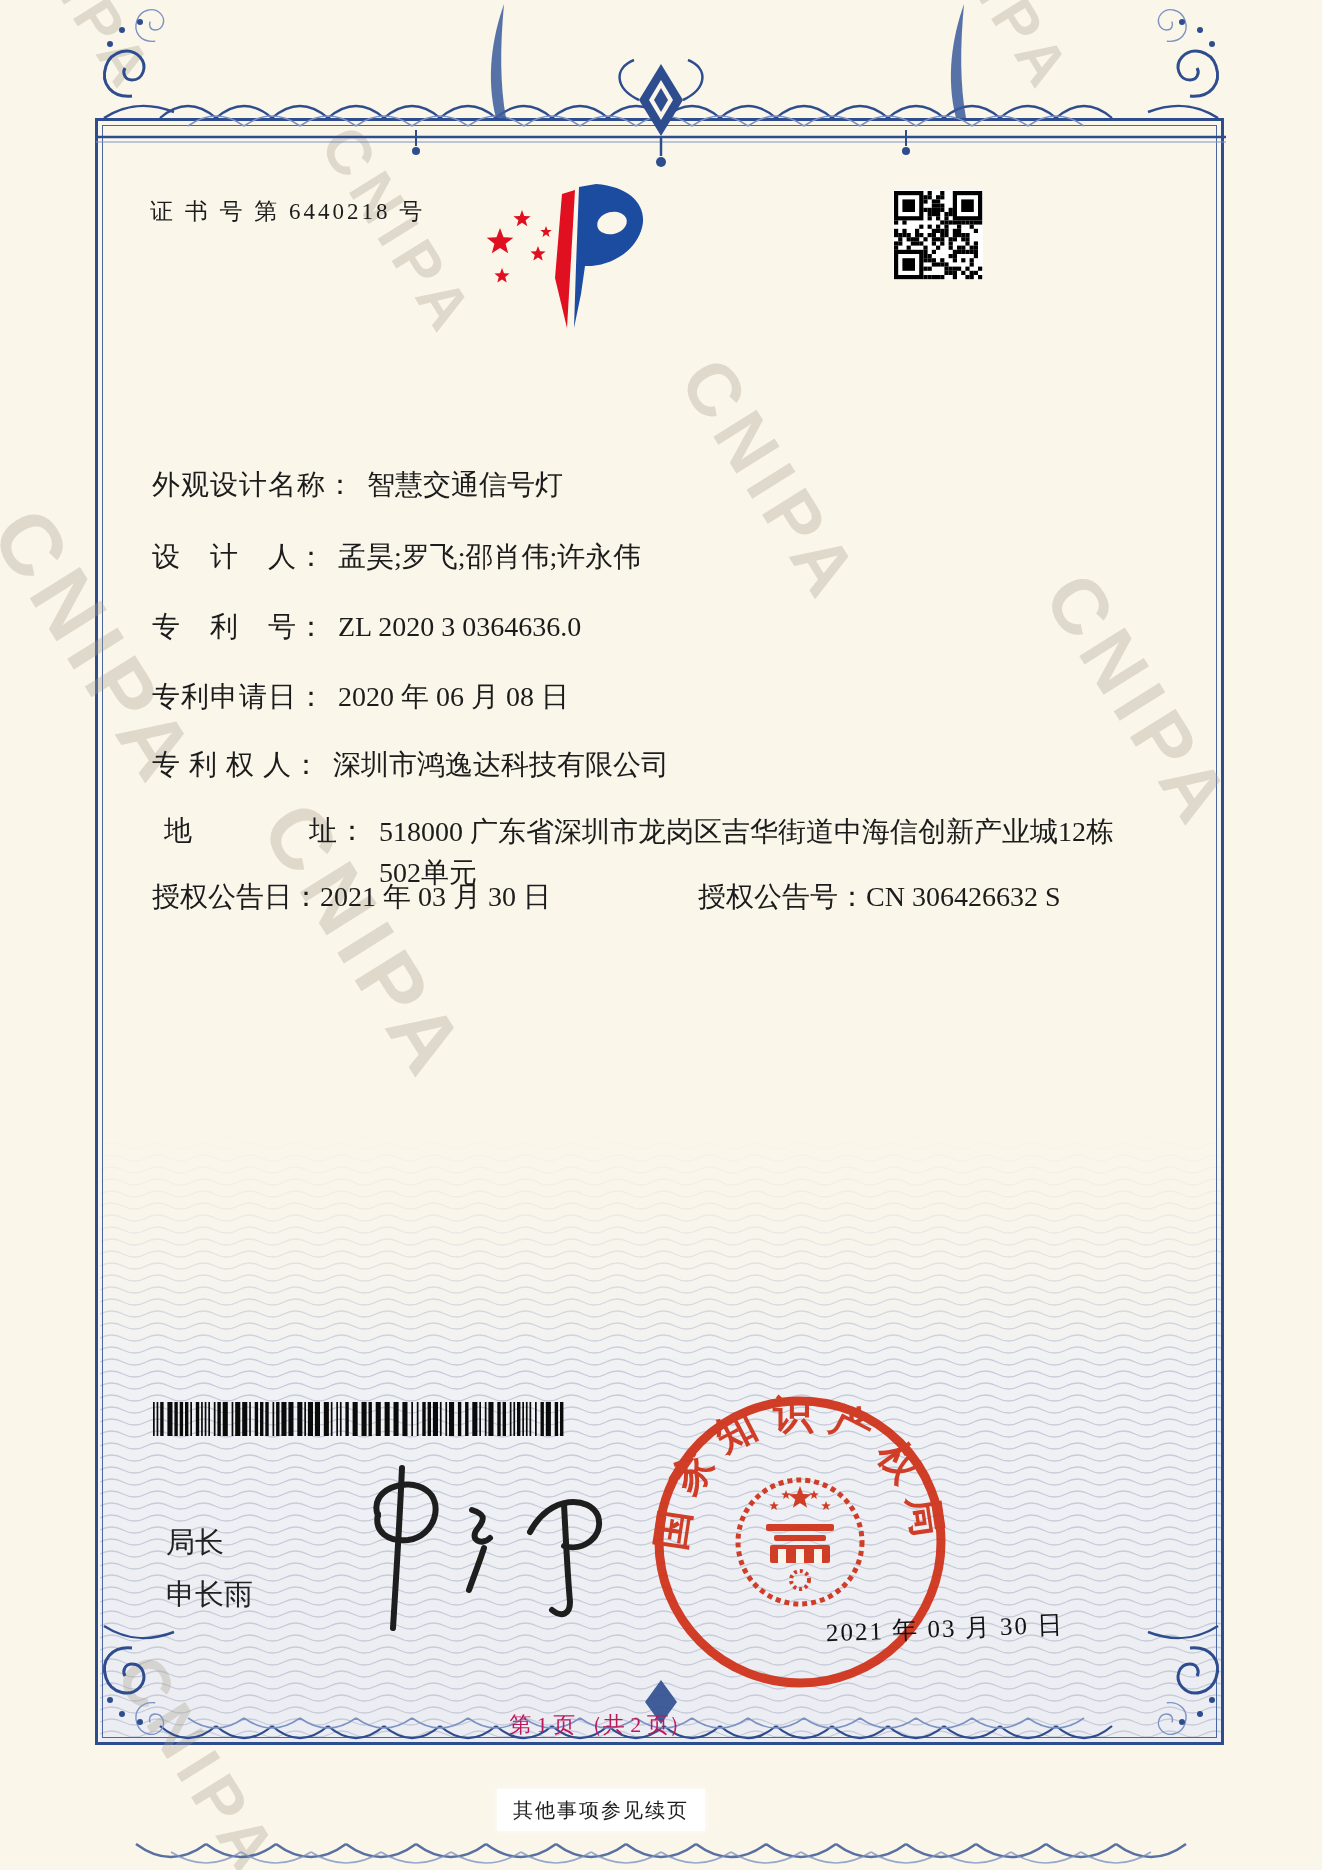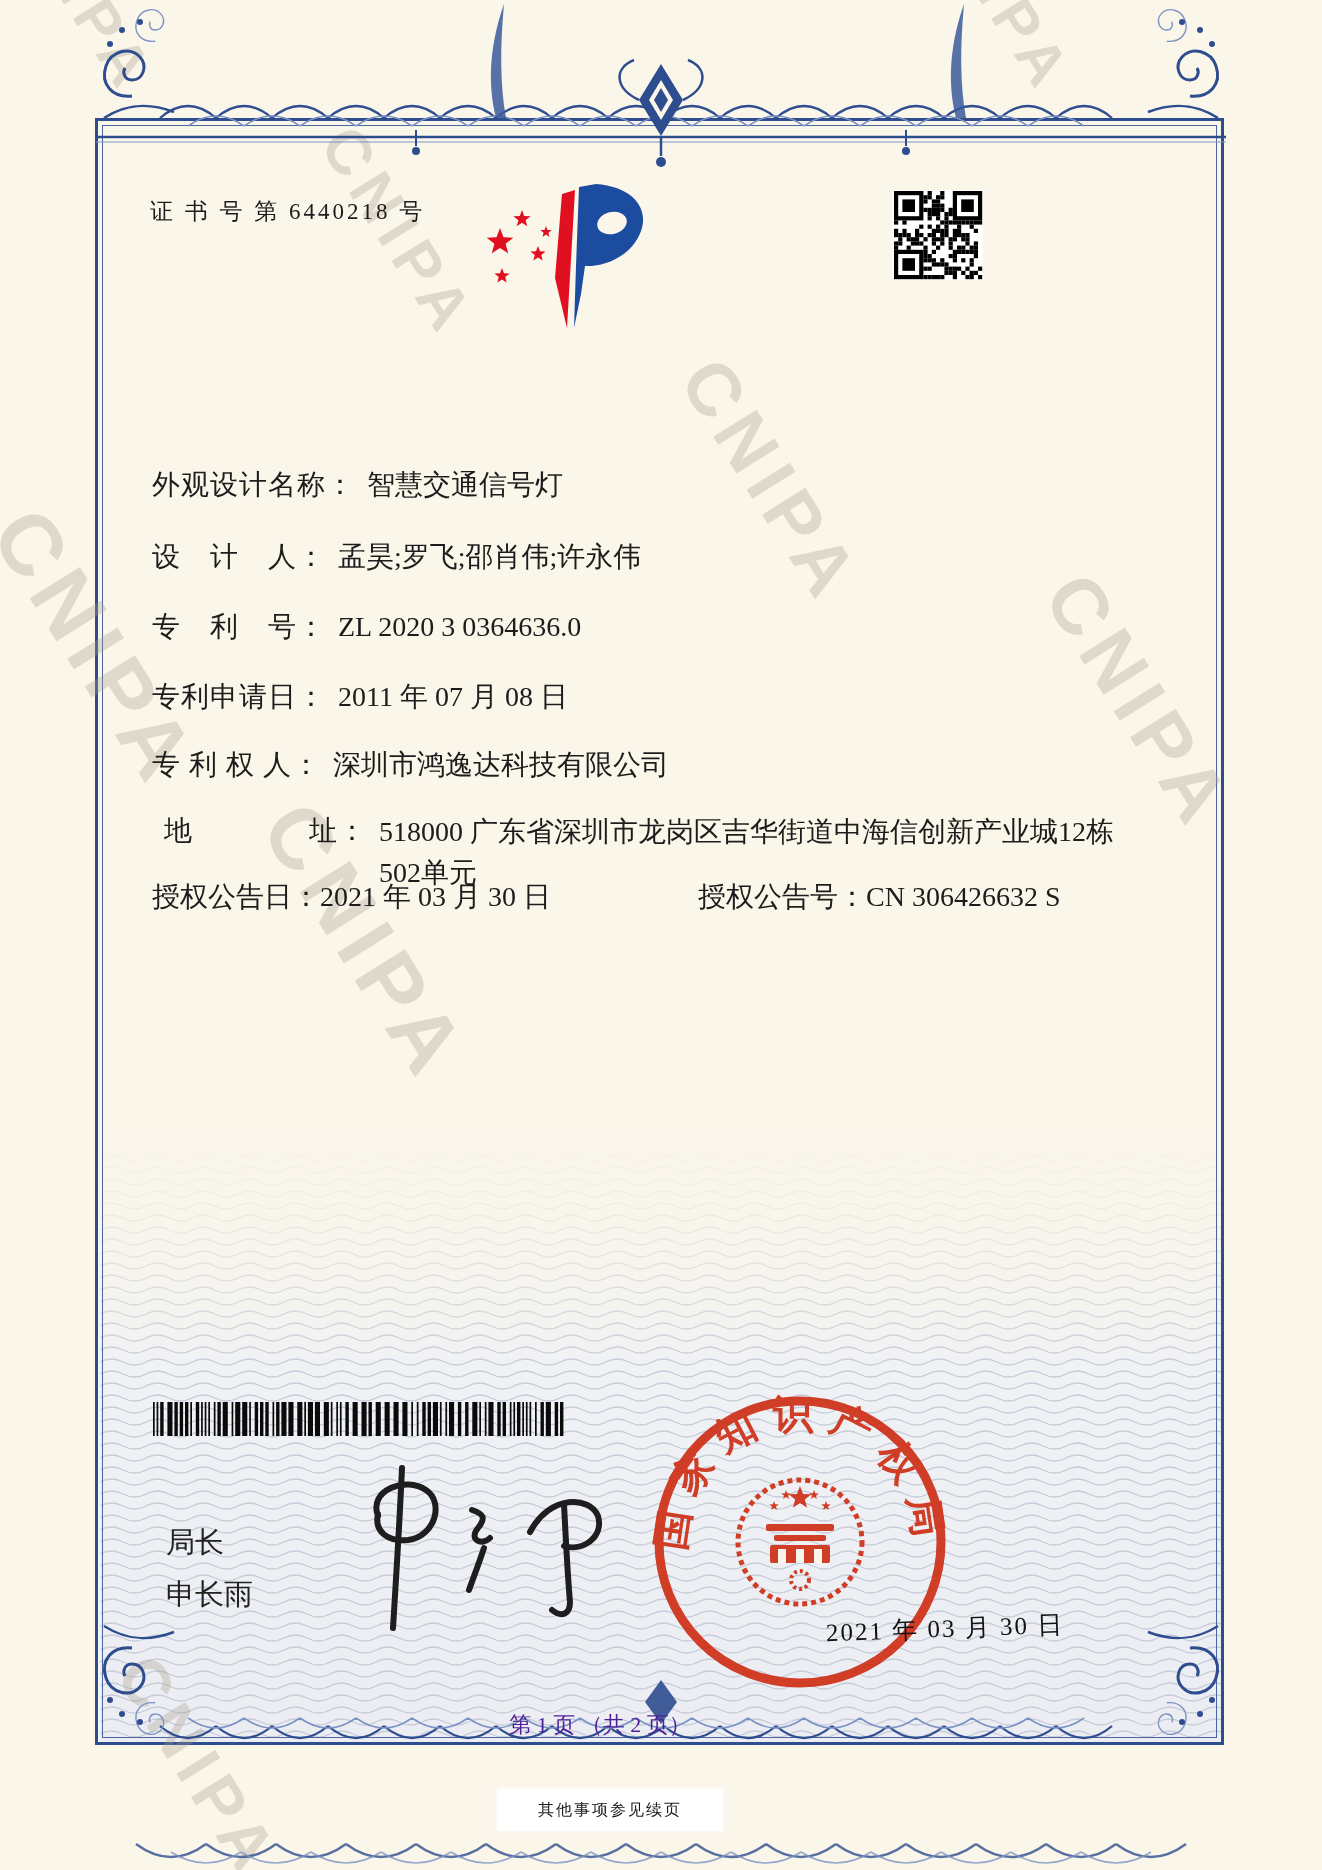--- a/index.html
+++ b/index.html
@@ -44,23 +44,23 @@
 
   #barcode{left:153px;top:1402px;z-index:5}
   #commissioner{left:166px;top:1516px;font-family:"Liberation Sans","DejaVu Sans",sans-serif;
         font-size:29px;font-weight:400;line-height:52px;color:#222;z-index:6}
   #signature{left:338px;top:1452px;z-index:6}
 
   #seal{left:650px;top:1392px;width:300px;height:300px;z-index:5;opacity:.92}
   #sealdate{left:826px;top:1612px;font-size:25px;letter-spacing:2px;color:#111;z-index:7;
         transform:rotate(-2deg);white-space:nowrap}
 
-  #pageno{left:440px;top:1710px;width:320px;text-align:center;font-size:22px;color:#4c1d95;z-index:6}
-  #footnote{left:497px;top:1789px;width:226px;height:42px;background:#ffffff;text-align:center;
-        line-height:42px;font-size:16px;letter-spacing:2px;z-index:6;box-shadow:0 0 6px rgba(255,255,255,.9)}
+  #pageno{left:440px;top:1710px;width:320px;text-align:center;font-size:22px;color:#be185d;z-index:6}
+  #footnote{left:497px;top:1789px;width:208px;height:42px;background:#ffffff;text-align:center;
+        line-height:42px;font-size:20px;letter-spacing:2px;z-index:6;box-shadow:0 0 6px rgba(255,255,255,.9)}
 
   svg{display:block}
 </style>
 </head>
 <body>
 
 <div id="page">
 
   <div id="waves">
     <svg width="1122" height="614" viewBox="0 0 1122 614">
@@ -319,21 +319,21 @@
       <rect x="1" y="59.800000000000004" width="29.400000000000002" height="29.400000000000002" fill="#000"></rect>
       <rect x="5.2" y="64" width="21" height="21" fill="#fff"></rect>
       <rect x="9.4" y="68.2" width="12.600000000000001" height="12.600000000000001" fill="#000"></rect>
     </svg>
 
 
   <div id="fields">
       <div class="frow" style="top: 466px;"><span class="flabel">外观设计名称：</span><span class="fvalue">智慧交通信号灯</span></div>
       <div class="frow" style="top: 538px;"><span class="flabel">设　计　人：</span><span class="fvalue">孟昊;罗飞;邵肖伟;许永伟</span></div>
       <div class="frow" style="top: 608px;"><span class="flabel">专　利　号：</span><span class="fvalue">ZL 2020 3 0364636.0</span></div>
-      <div class="frow" style="top: 678px;"><span class="flabel">专利申请日：</span><span class="fvalue">2011 年 07 月 08 日</span></div>
+      <div class="frow" style="top: 678px;"><span class="flabel">专利申请日：</span><span class="fvalue">2020 年 06 月 08 日</span></div>
       <div class="frow" style="top: 746px;"><span class="flabel">专 利 权 人：</span><span class="fvalue">深圳市鸿逸达科技有限公司</span></div>
       <div class="frow" style="top: 812px; margin-left: 12px;"><span class="flabel">地　　　　址：</span><span class="fvalue wrap2">518000 广东省深圳市龙岗区吉华街道中海信创新产业城12栋502单元</span></div>
     </div>
 
   <div id="grantrow">
     <span>授权公告日：</span><span>2021 年 03 月 30 日</span>
     <span id="grantno" style="left: 546px;"><span>授权公告号：</span><span>CN 306426632 S</span></span>
   </div>
 
   <div id="paras">

